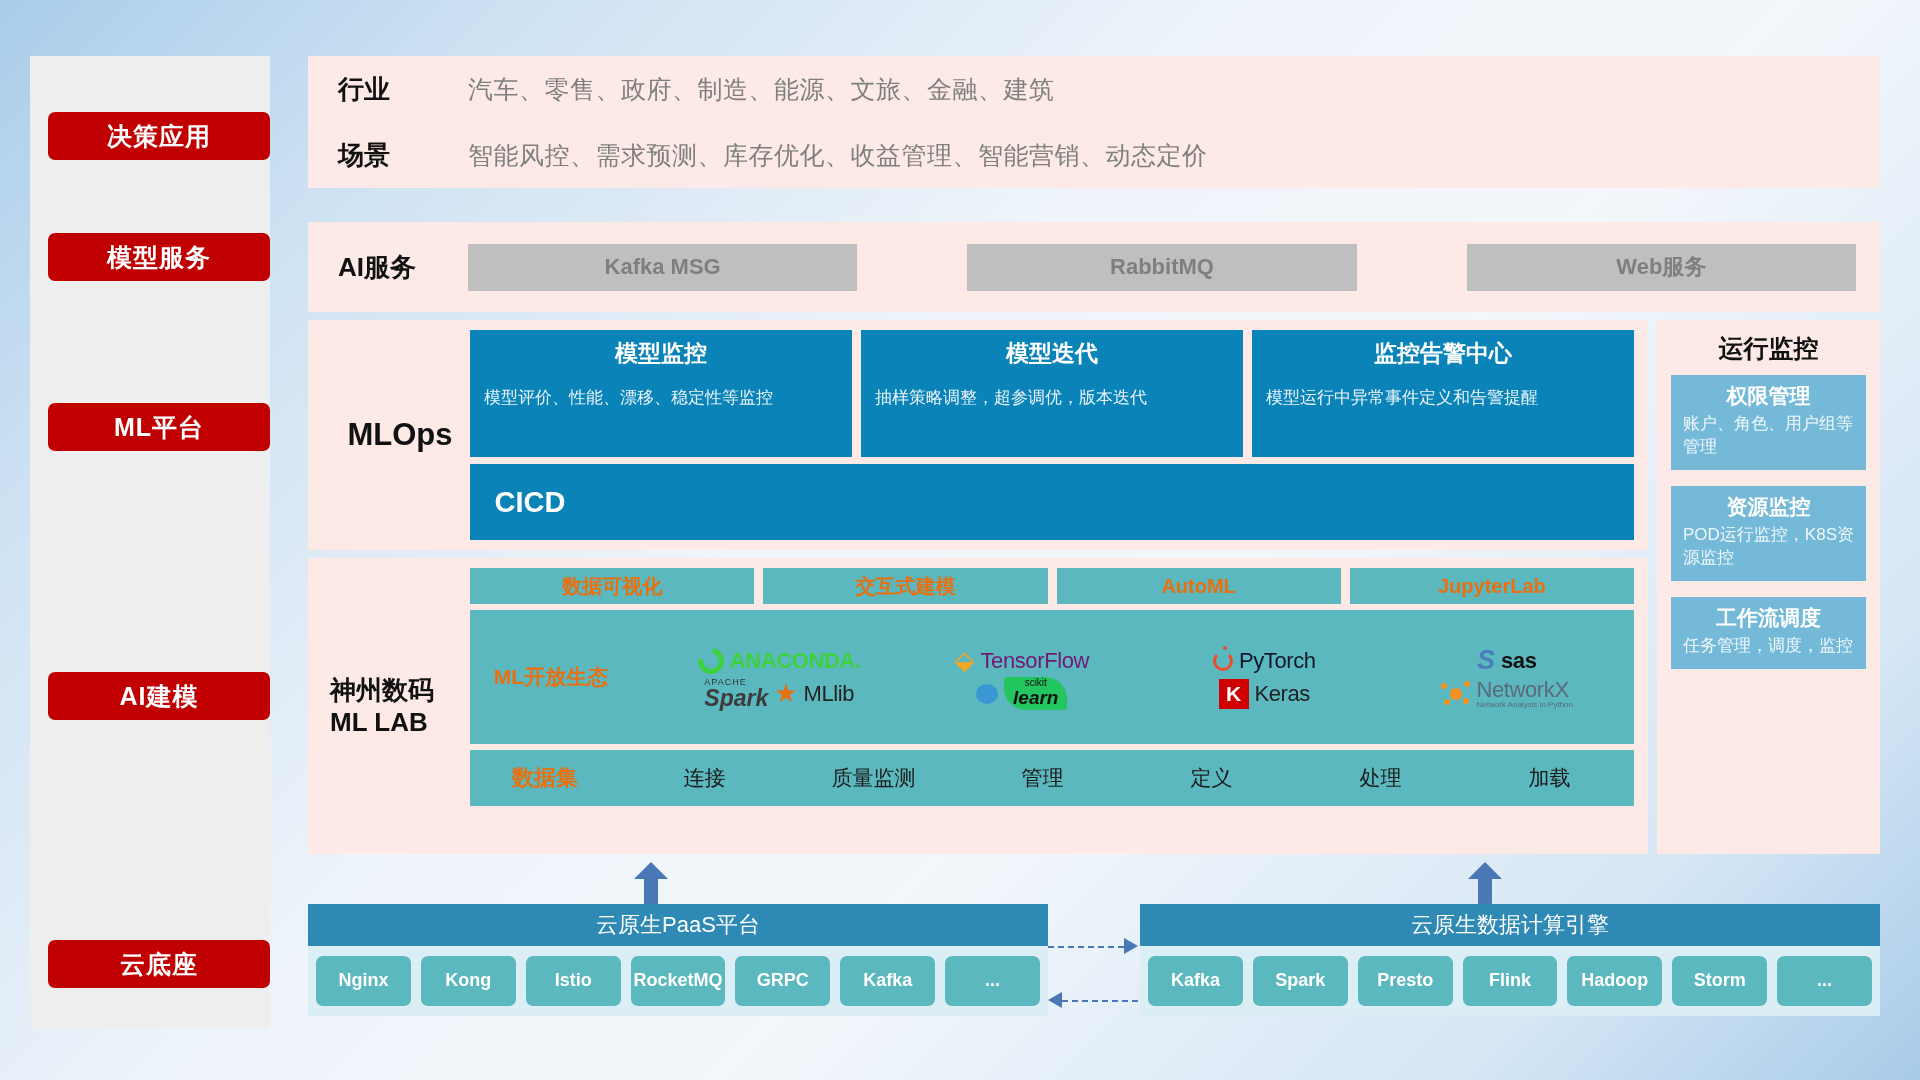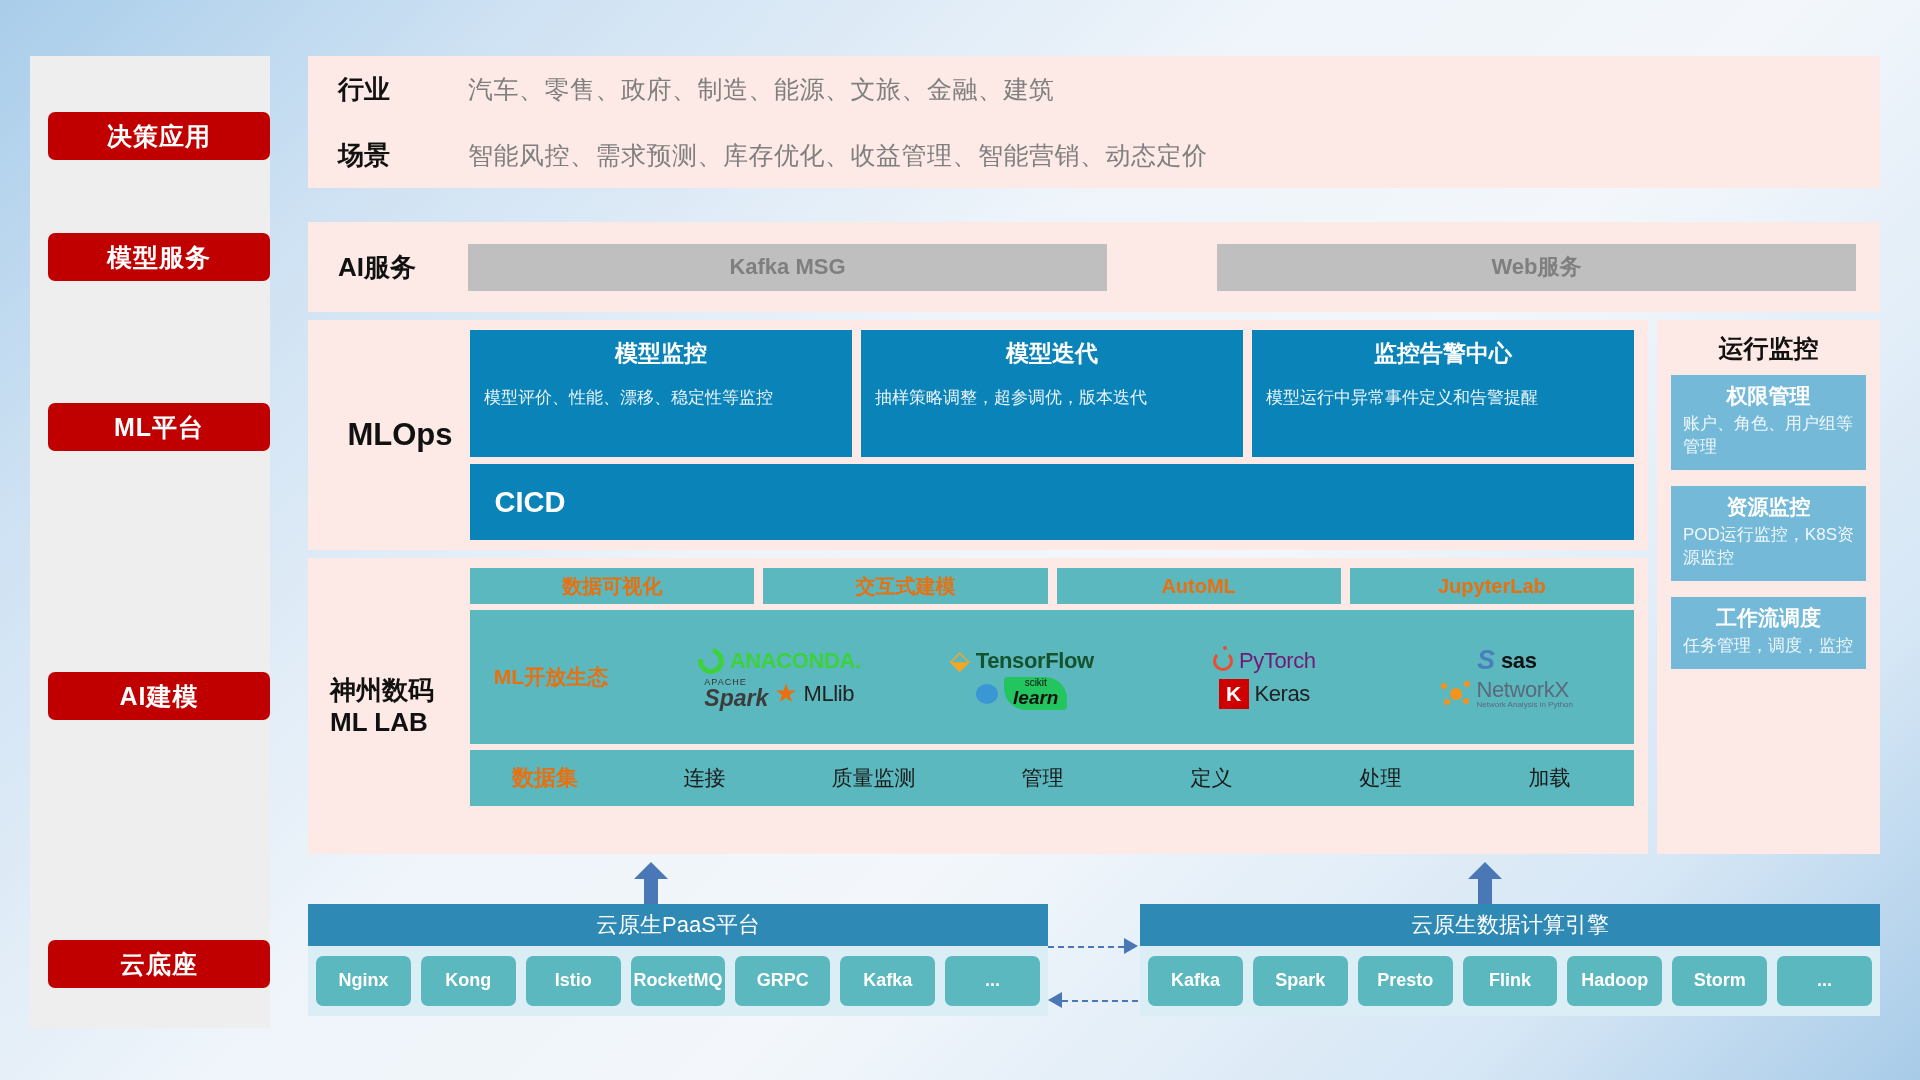--- a/index.html
+++ b/index.html
@@ -225,20 +225,21 @@
       <div class="row-key">场景</div>
       <div class="row-val">智能风控、需求预测、库存优化、收益管理、智能营销、动态定价</div>
     </div>
   </div>
 
   <div class="panel" id="p-svc">
     <div class="svc-wrap">
       <div class="svc-key">AI服务</div>
       <div class="svc-items">
         <div class="svc-chip">Kafka MSG</div>
+        <div class="svc-chip">RabbitMQ</div>
         <div class="svc-chip">Web服务</div>
       </div>
     </div>
   </div>
 
   <div class="panel" id="p-mlops">
     <div class="mlops-wrap">
       <div class="mlops-key">MLOps</div>
       <div class="mlops-right">
         <div class="mlops-cards">
@@ -282,27 +283,27 @@
           <div class="eco-logos">
             <div class="logo-cell">
               <span class="lg">
                 <span class="anaconda-ring"></span>
                 <span class="lg-txt" style="color:#3ed13e;font-weight:bold;">ANACONDA.</span>
               </span>
             </div>
             <div class="logo-cell">
               <span class="lg">
                 <span class="tf-mark">⬙</span>
-                <span class="lg-txt" style="color:#14532d;font-weight:bold;">TensorFlow</span>
+                <span class="lg-txt" style="color:#701a75;">TensorFlow</span>
               </span>
             </div>
             <div class="logo-cell">
               <span class="lg">
                 <span class="torch-ring"></span>
-                <span class="lg-txt" style="color:#701a75;">PyTorch</span>
+                <span class="lg-txt" style="color:#0f172a;">PyTorch</span>
               </span>
             </div>
             <div class="logo-cell">
               <span class="lg">
                 <span class="sas-s">S</span>
                 <span class="lg-txt" style="color:#111;font-weight:bold;">sas</span>
               </span>
             </div>
             <div class="logo-cell">
               <span class="lg">

